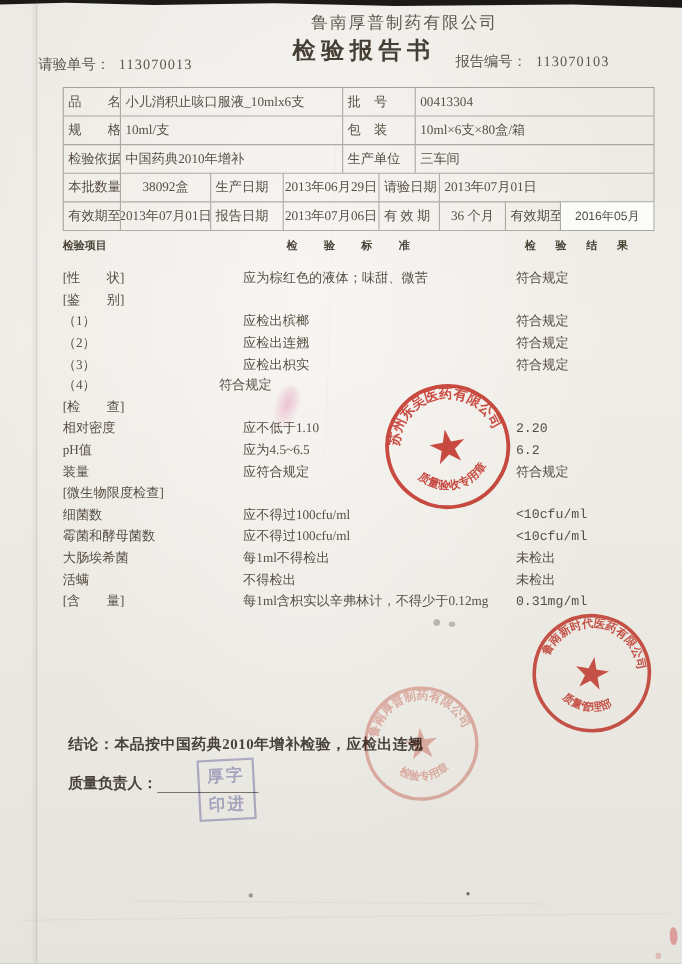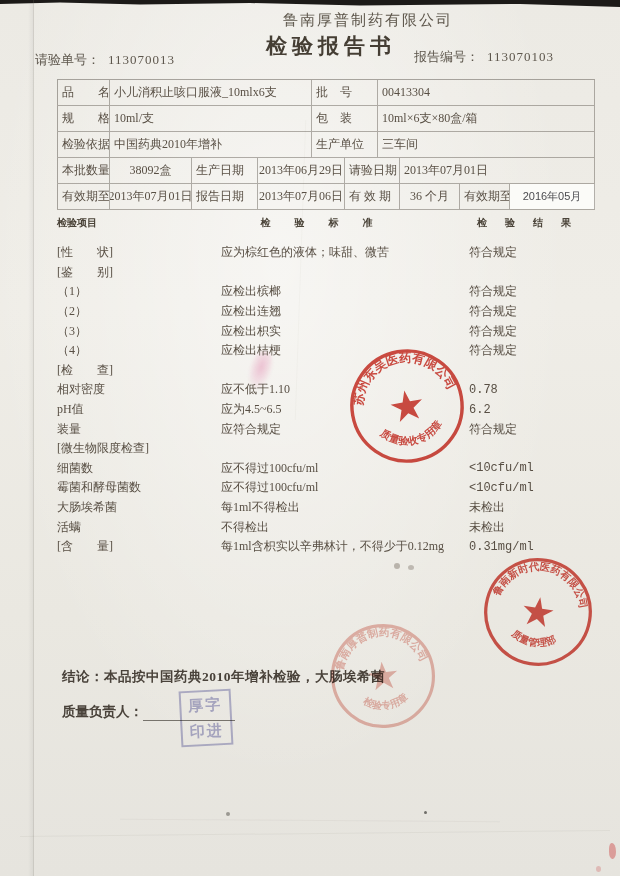--- a/index.html
+++ b/index.html
@@ -179,34 +179,33 @@
         </div>
 
         <div class="res-row">
           <div class="itm">（3）</div>
           <div class="std">应检出枳实</div>
           <div class="rst">符合规定</div>
         </div>
 
         <div class="res-row">
           <div class="itm">（4）</div>
-          <div class="std">应检出桔梗</div>
           <div class="rst">符合规定</div>
         </div>
 
         <div class="res-row">
           <div class="itm">[检　　查]</div>
           <div class="std"></div>
           <div class="rst"></div>
         </div>
 
         <div class="res-row">
           <div class="itm">相对密度</div>
           <div class="std">应不低于1.10</div>
-          <div class="rst">0.78</div>
+          <div class="rst">2.20</div>
         </div>
 
         <div class="res-row">
           <div class="itm">pH值</div>
           <div class="std">应为4.5~6.5</div>
           <div class="rst">6.2</div>
         </div>
 
         <div class="res-row">
           <div class="itm">装量</div>
@@ -245,21 +244,21 @@
         </div>
 
         <div class="res-row">
           <div class="itm">[含　　量]</div>
           <div class="std">每1ml含枳实以辛弗林计，不得少于0.12mg</div>
           <div class="rst">0.31mg/ml</div>
         </div>
       </div>
   </div>
 
-  <div class="conclusion">结论：本品按中国药典2010年增补检验，大肠埃希菌</div>
+  <div class="conclusion">结论：本品按中国药典2010年增补检验，应检出连翘</div>
   <div class="qa-line">
     <span>质量负责人：</span><span class="qa-blank"></span>
   </div>
 
   <div class="stamp st-mid">
     <svg viewBox="0 0 120 120">
       <defs>
         <path id="arcT1" d="M 17.7,75.4 A 45,45 0 1 1 102.3,75.4"></path>
         <path id="arcB1" d="M 30,86 A 41,41 0 0 0 90,86"></path>
       </defs>

